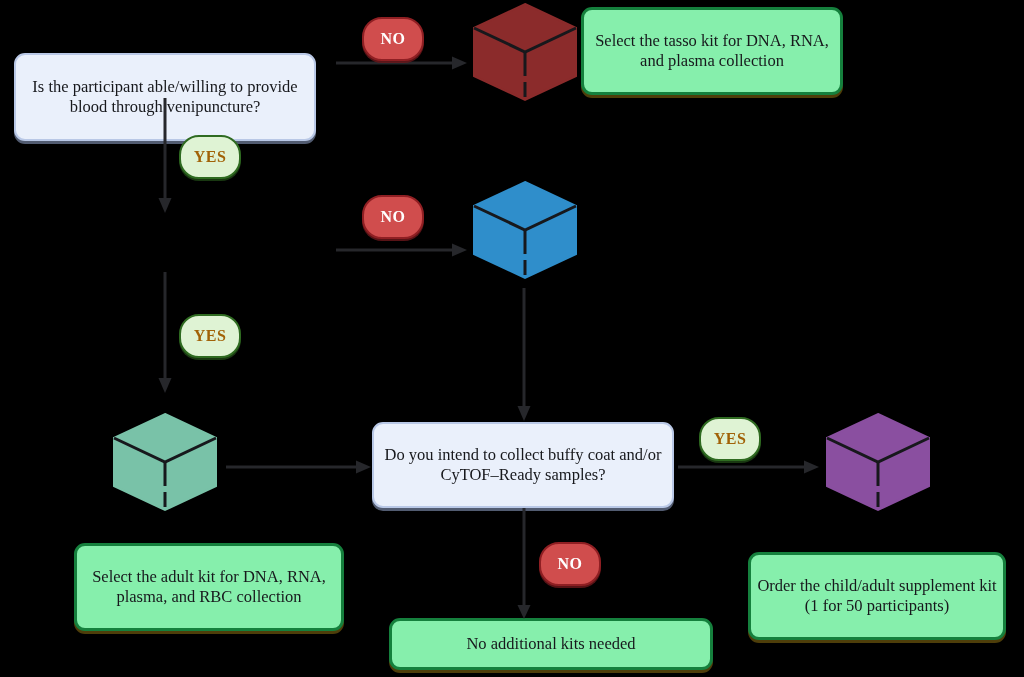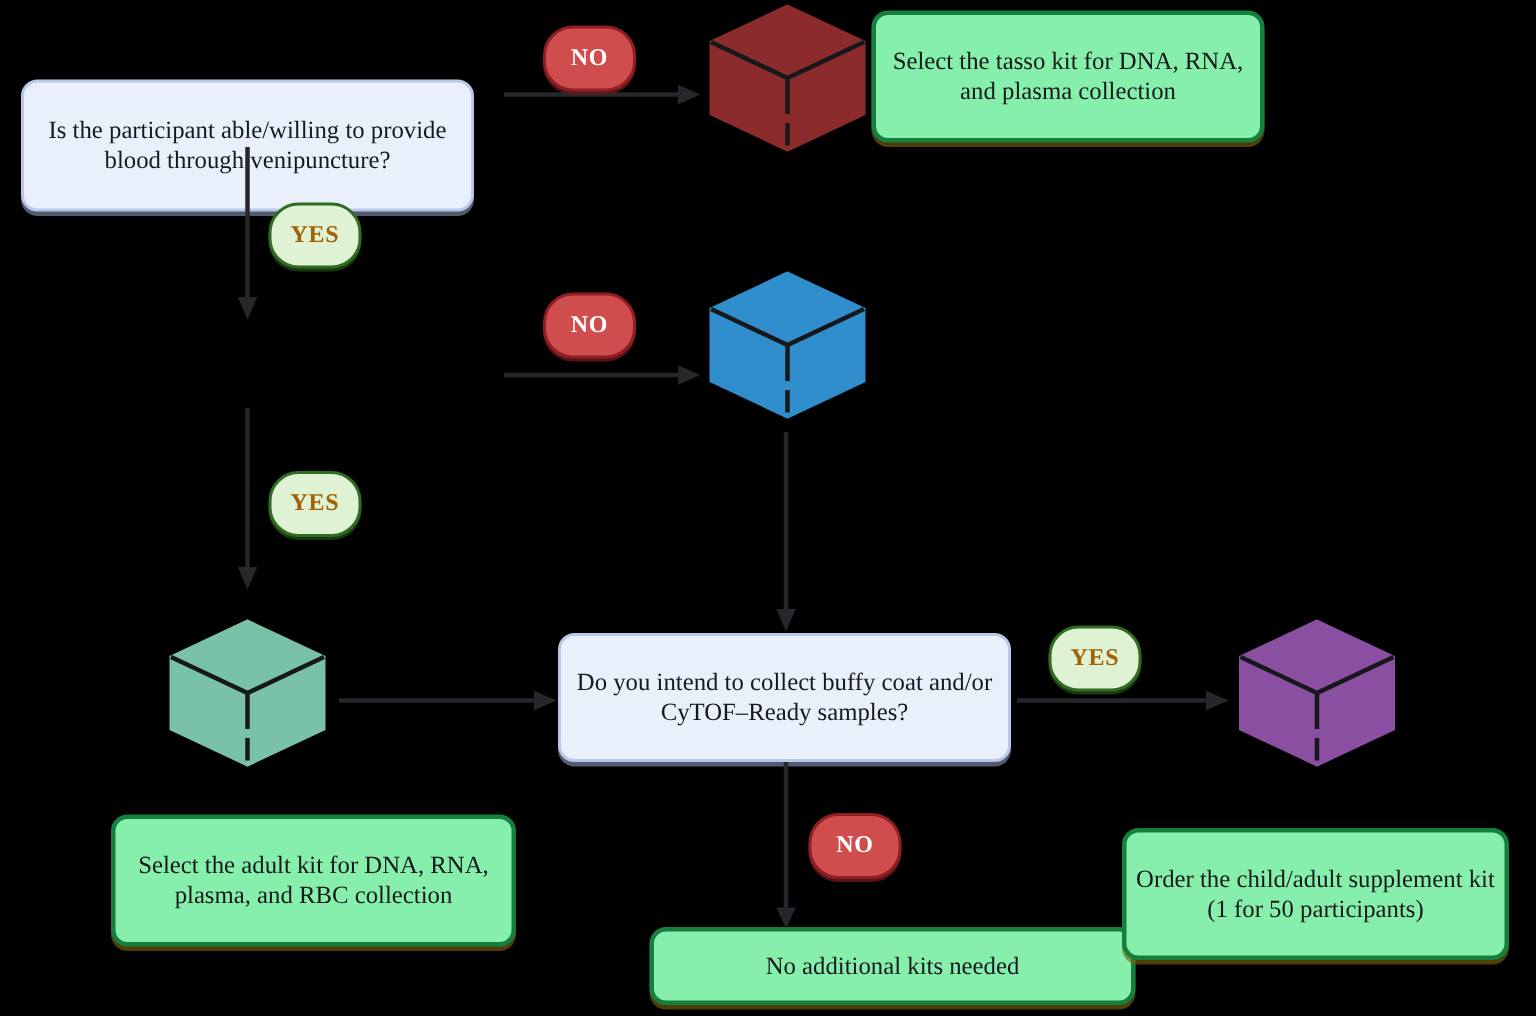--- a/index.html
+++ b/index.html
@@ -197,21 +197,21 @@
 
   <div class="node outcome" style="left:581px; top:7px; width:262px; height:88px;">
     <span>Select the tasso kit for DNA, RNA, and plasma collection</span>
   </div>
 
 
   <div class="node outcome" style="left:30px; top:543px; width:270px; height:88px;margin-left:44px;">
     <span>Select the adult kit for DNA, RNA, plasma, and RBC collection</span>
   </div>
 
-  <div class="node outcome" style="left:389px; top:618px; width:324px; height:52px;margin-left:44px;">
+  <div class="node outcome" style="left:389px; top:618px; width:324px; height:52px;">
     <span>No additional kits needed</span>
   </div>
 
   <div class="node outcome" style="left:748px; top:552px; width:258px; height:88px;">
     <span>Order the child/adult supplement kit (1 for 50 participants)</span>
   </div>
 
   <div class="badge badge-no" style="left:362px; top:17px; width:62px; height:44px;">
     <span>NO</span>
   </div>

